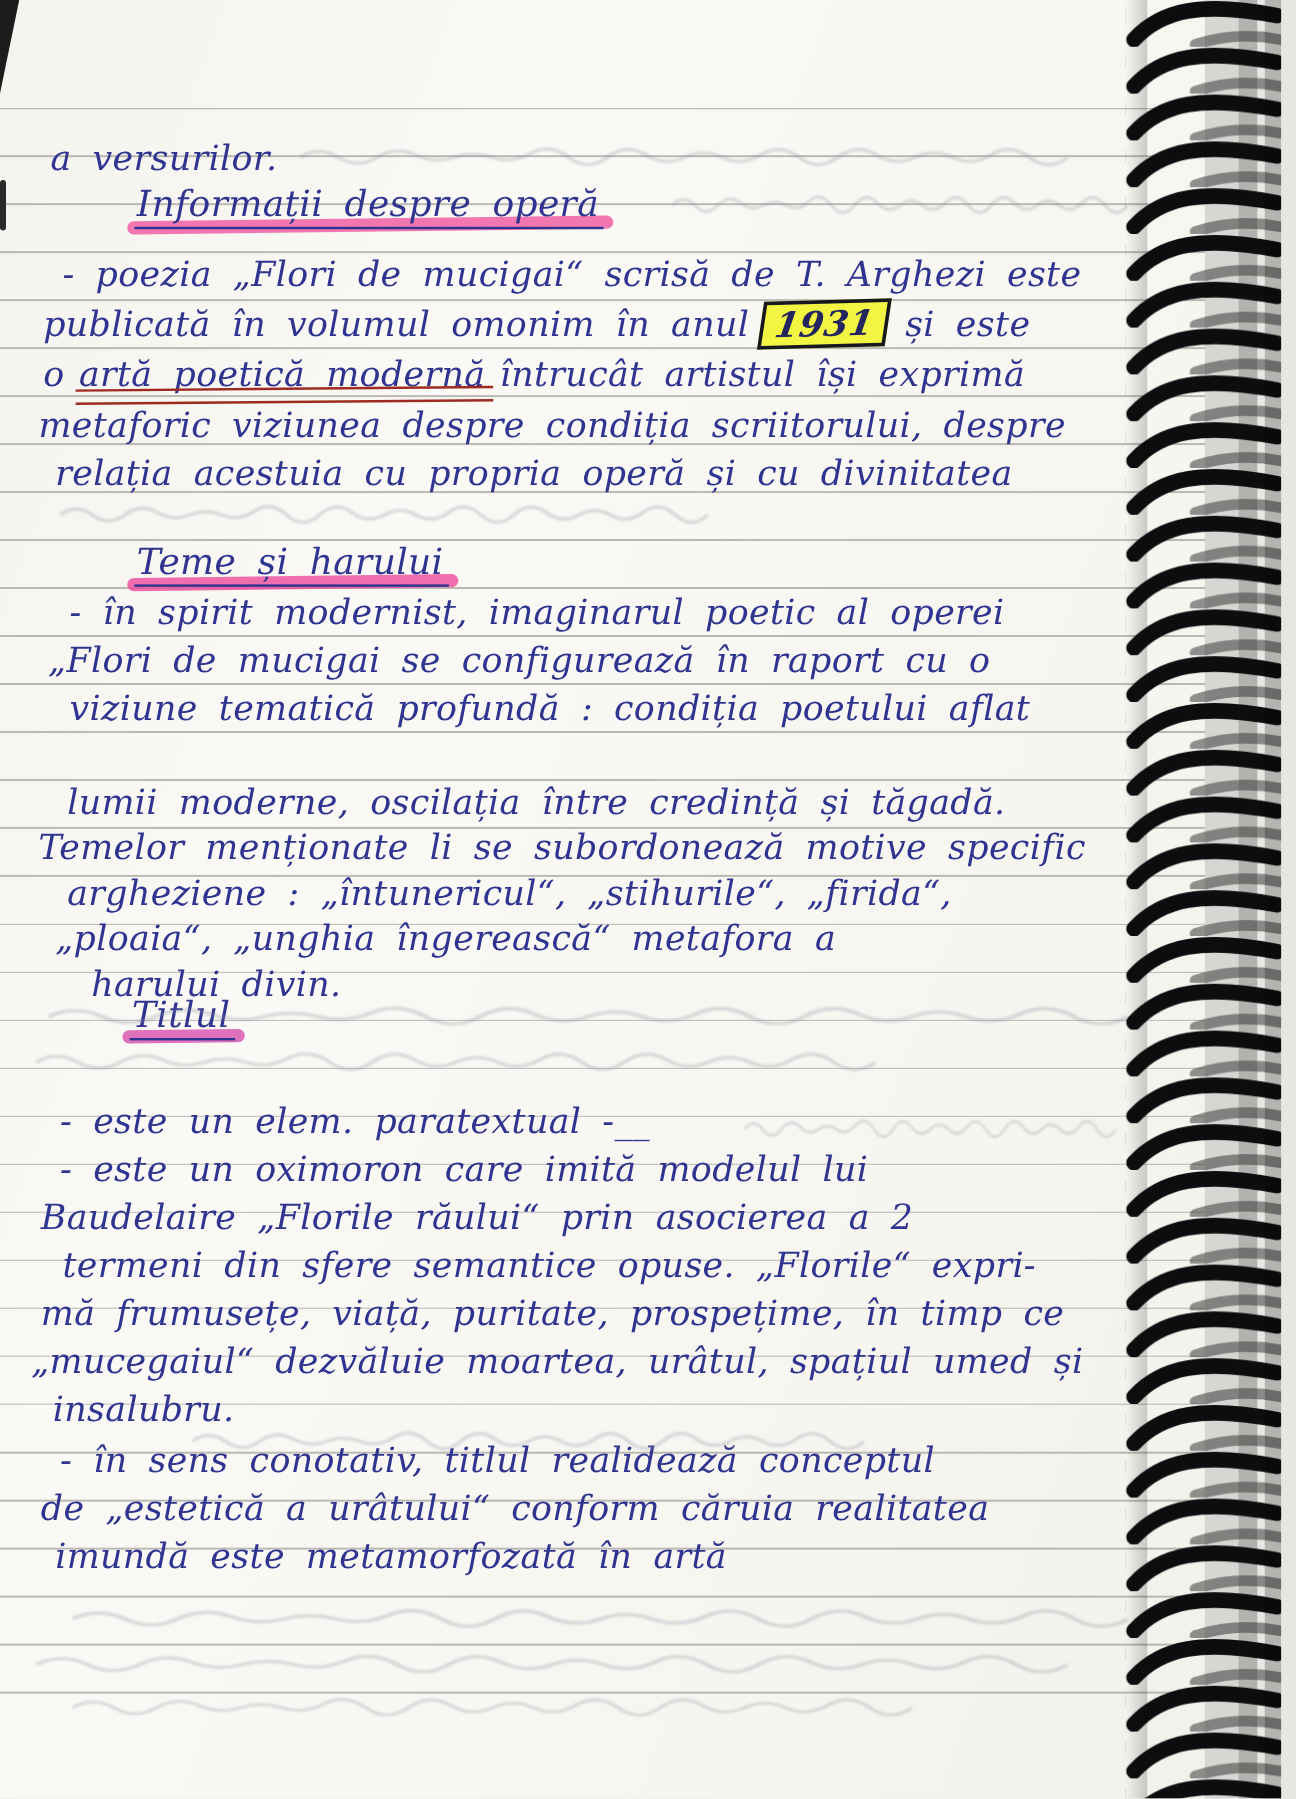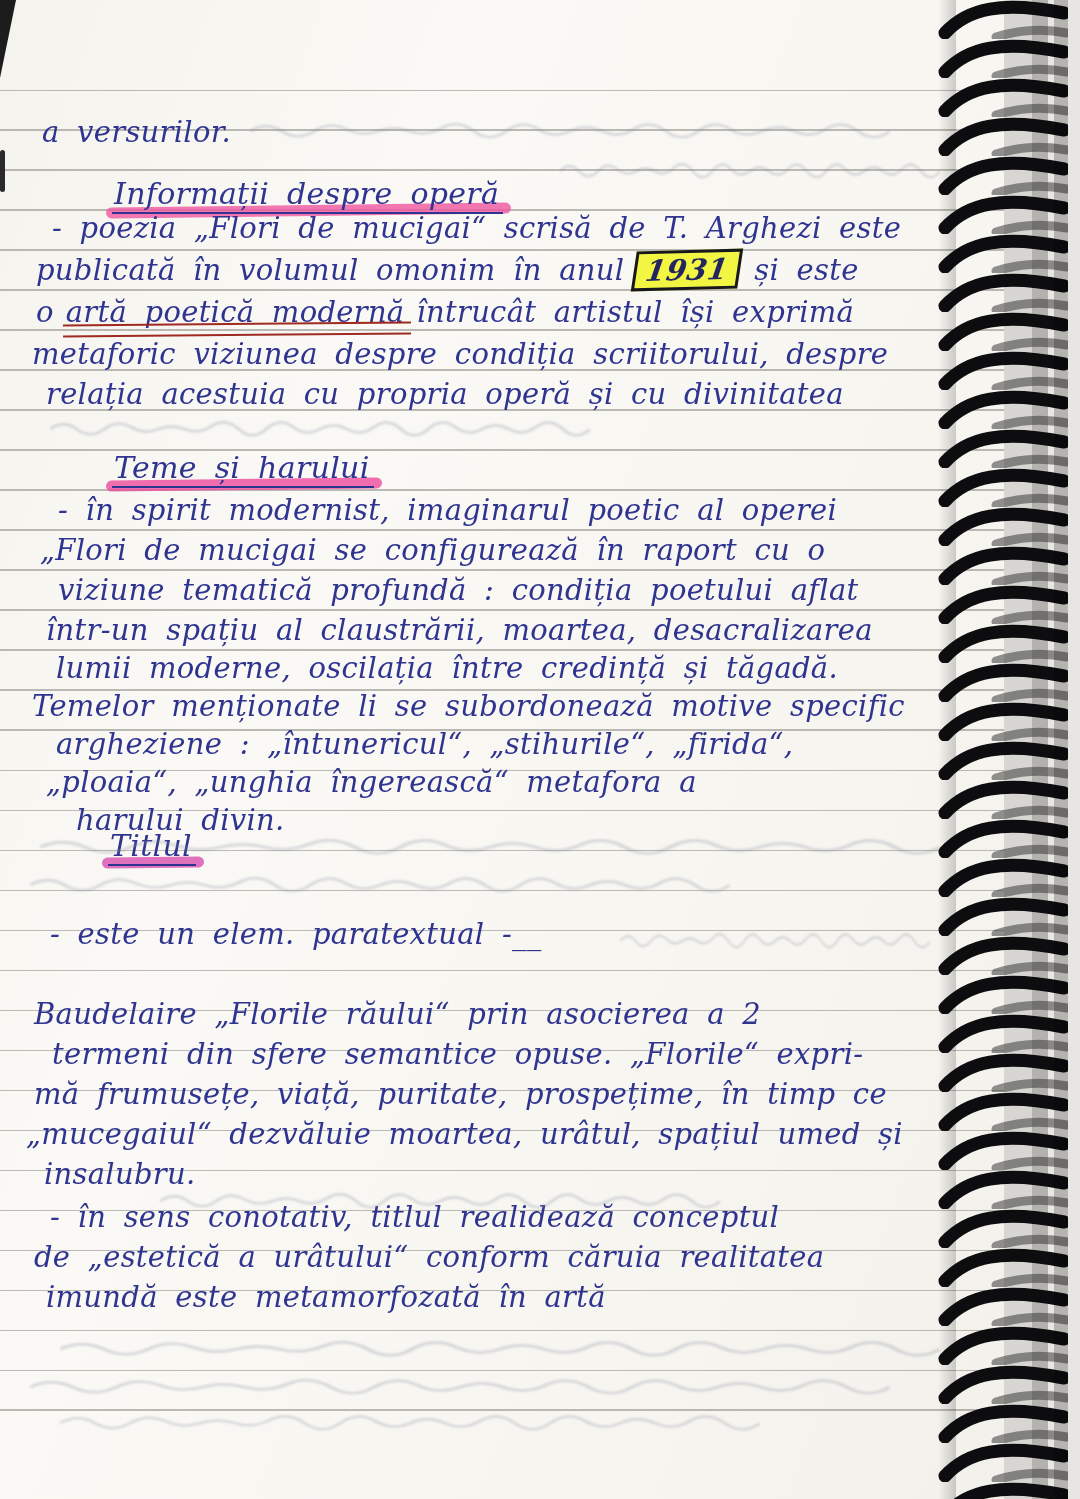--- a/index.html
+++ b/index.html
@@ -40,21 +40,21 @@
 <div class="photo">
   <div class="page">
     <div class="ruled"></div>
     <div class="corner"></div>
     <div class="nub"></div>
 
     <div class="tl" style="top:112px;left:42px">
       <span>a versurilor.</span>
     </div>
 
-    <div class="tl" style="top:174px;left:112px">
+    <div class="tl" style="top:150px;left:112px">
       <span class="hd" style="--pk:#f0569f">Informații despre operă</span>
     </div>
     <div class="tl" style="top:208px;left:52px">
       <span>- poezia „Flori de mucigai“ scrisă de T. Arghezi este</span>
     </div>
     <div class="tl" style="top:250px;left:36px">
       <span>publicată în volumul omonim în anul</span><span class="year">1931</span><span>și este</span>
     </div>
     <div class="tl" style="top:292px;left:36px">
       <span>o</span><span class="rl">artă poetică modernă</span><span>întrucât artistul își exprimă</span>
@@ -71,23 +71,20 @@
     </div>
     <div class="tl" style="top:490px;left:58px">
       <span>- în spirit modernist, imaginarul poetic al operei</span>
     </div>
     <div class="tl" style="top:530px;left:40px">
       <span>„Flori de mucigai se configurează în raport cu o</span>
     </div>
     <div class="tl" style="top:570px;left:58px">
       <span>viziune tematică profundă : condiția poetului aflat</span>
     </div>
-    <div class="tl" style="top:610px;left:46px">
-      <span>într-un spațiu al claustrării, moartea, desacralizarea</span>
-    </div>
     <div class="tl" style="top:648px;left:56px">
       <span>lumii moderne, oscilația între credință și tăgadă.</span>
     </div>
     <div class="tl" style="top:686px;left:32px">
       <span>Temelor menționate li se subordonează motive specific</span>
     </div>
     <div class="tl" style="top:724px;left:56px">
       <span>argheziene : „întunericul“, „stihurile“, „firida“,</span>
     </div>
     <div class="tl" style="top:762px;left:46px">
@@ -95,20 +92,23 @@
     </div>
     <div class="tl" style="top:800px;left:76px">
       <span>harului divin.</span>
     </div>
 
     <div class="tl" style="top:826px;left:108px">
       <span class="hd" style="--pk:#da4fae">Titlul</span>
     </div>
     <div class="tl" style="top:914px;left:50px">
       <span>- este un elem. paratextual -__</span>
+    </div>
+    <div class="tl" style="top:954px;left:50px">
+      <span>- este un oximoron care imită modelul lui</span>
     </div>
     <div class="tl" style="top:994px;left:34px">
       <span>Baudelaire „Florile răului“ prin asocierea a 2</span>
     </div>
     <div class="tl" style="top:1034px;left:52px">
       <span>termeni din sfere semantice opuse. „Florile“ expri-</span>
     </div>
     <div class="tl" style="top:1074px;left:34px">
       <span>mă frumusețe, viață, puritate, prospețime, în timp ce</span>
     </div>

